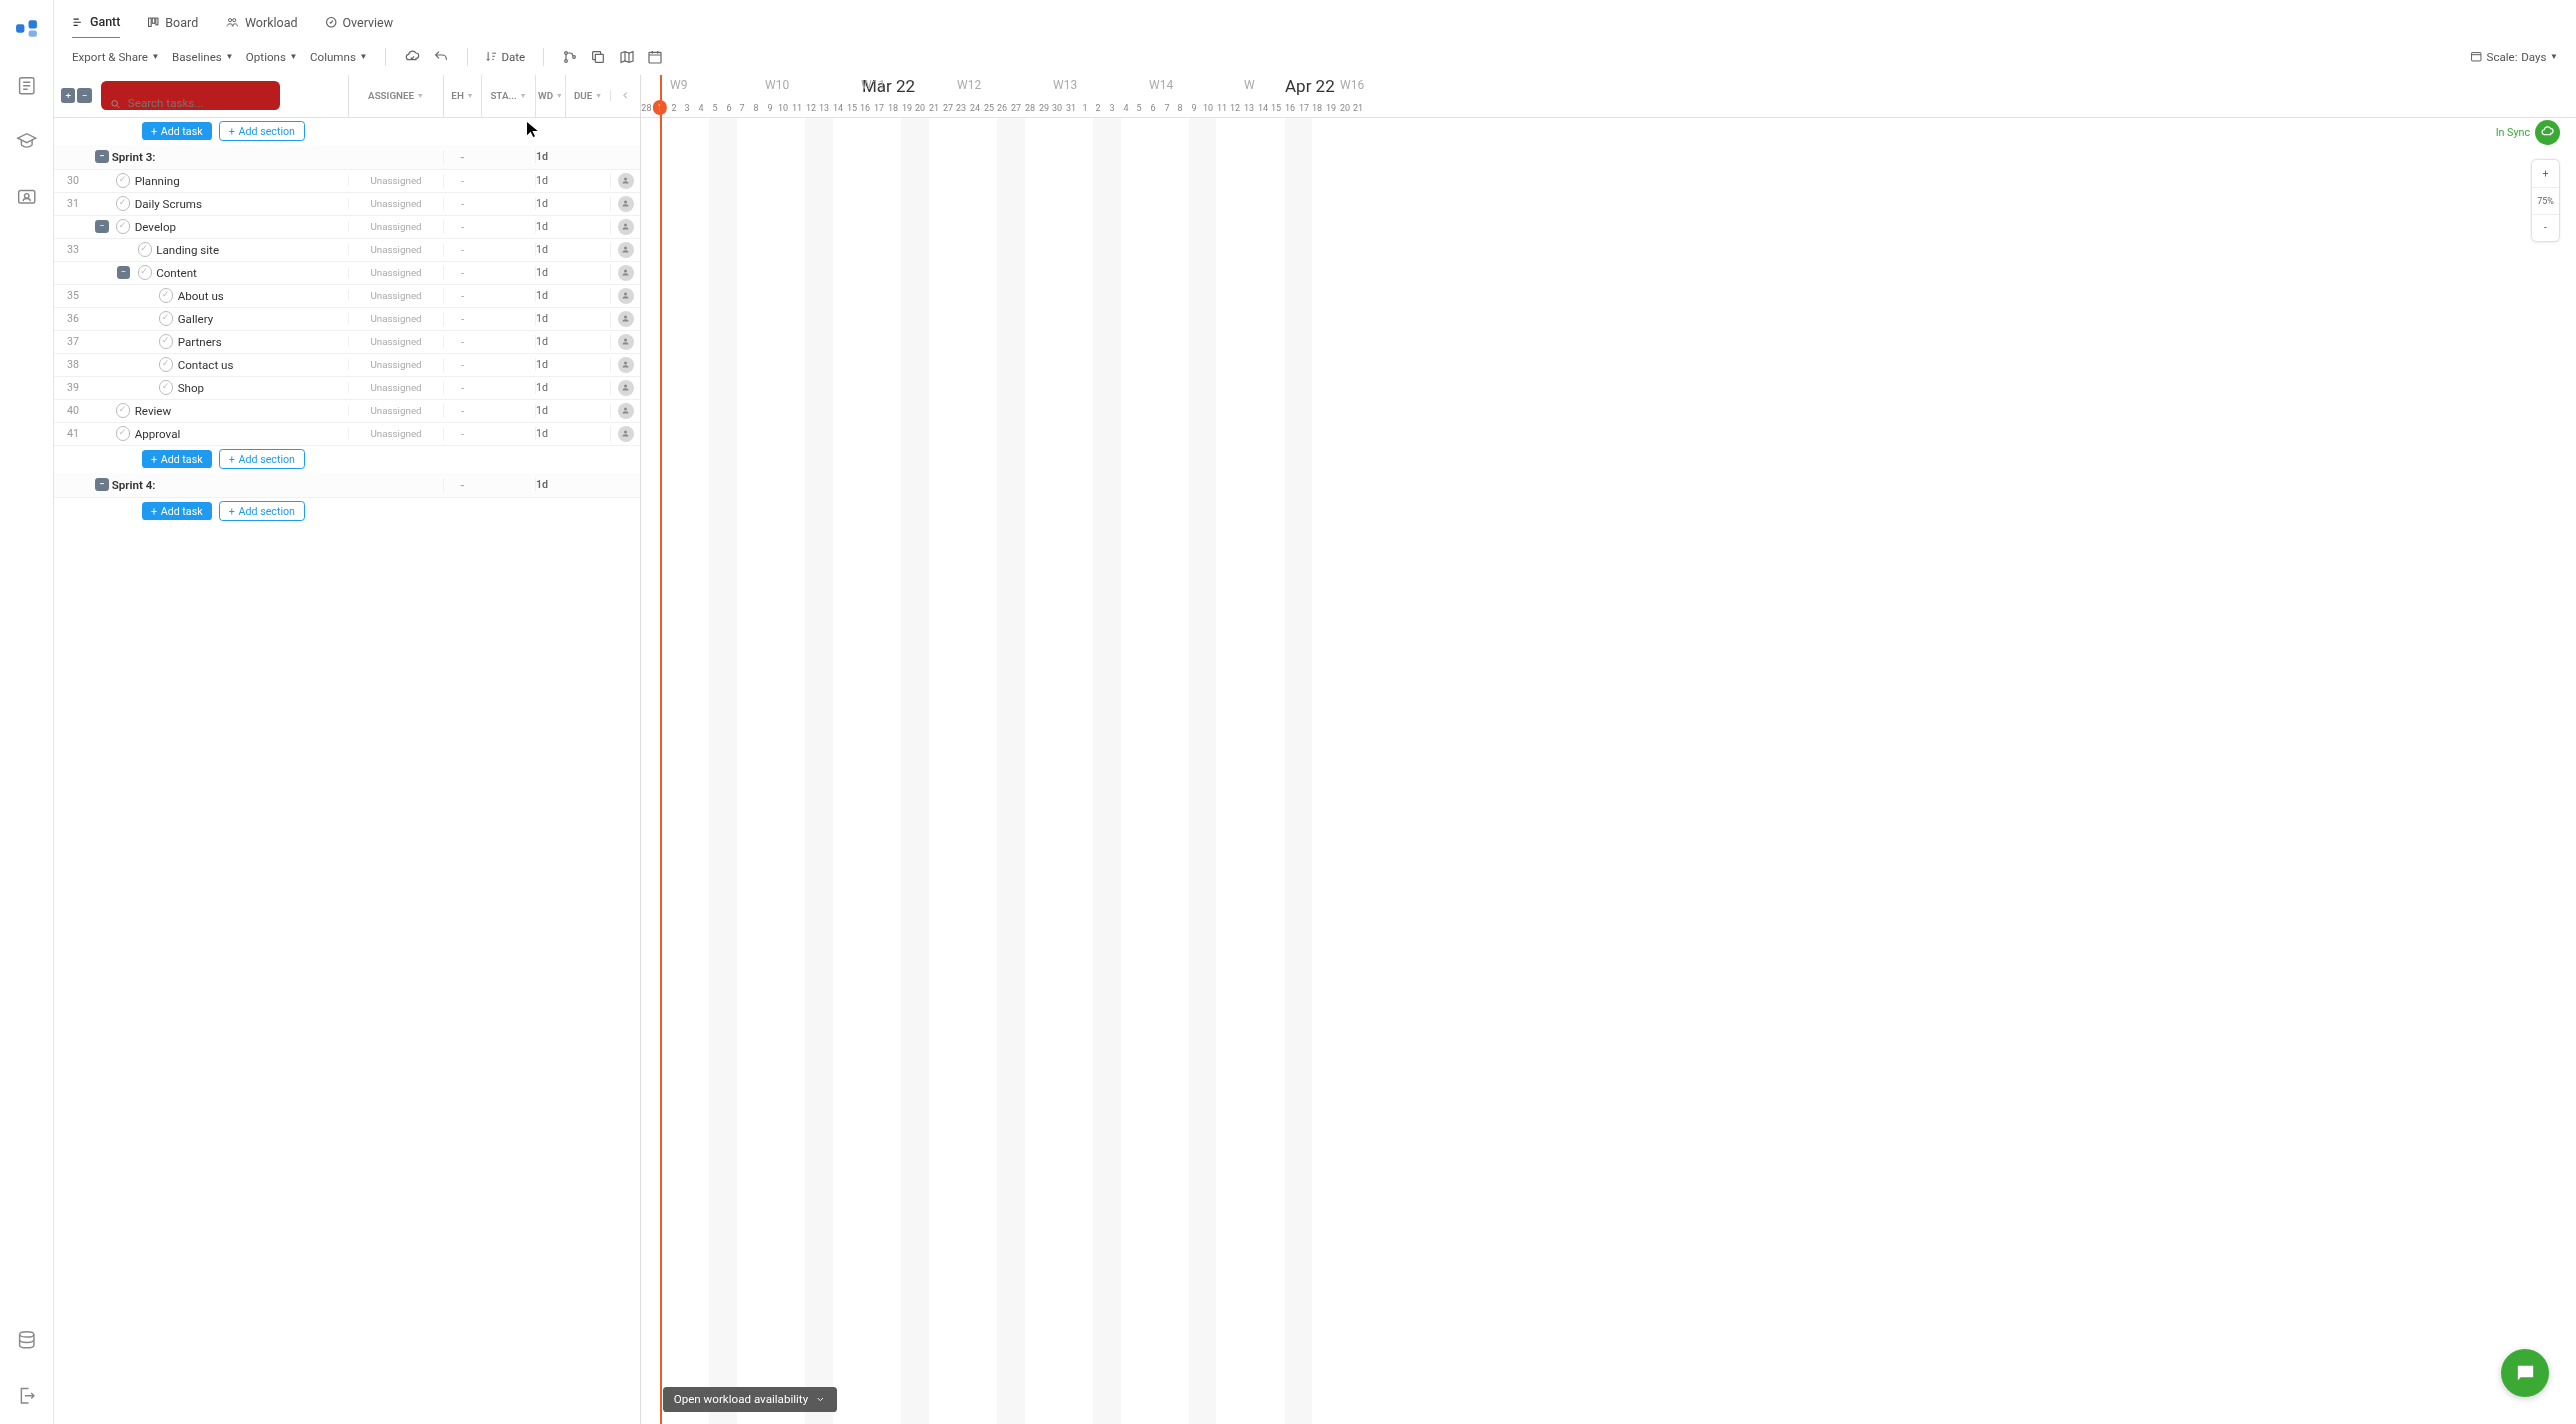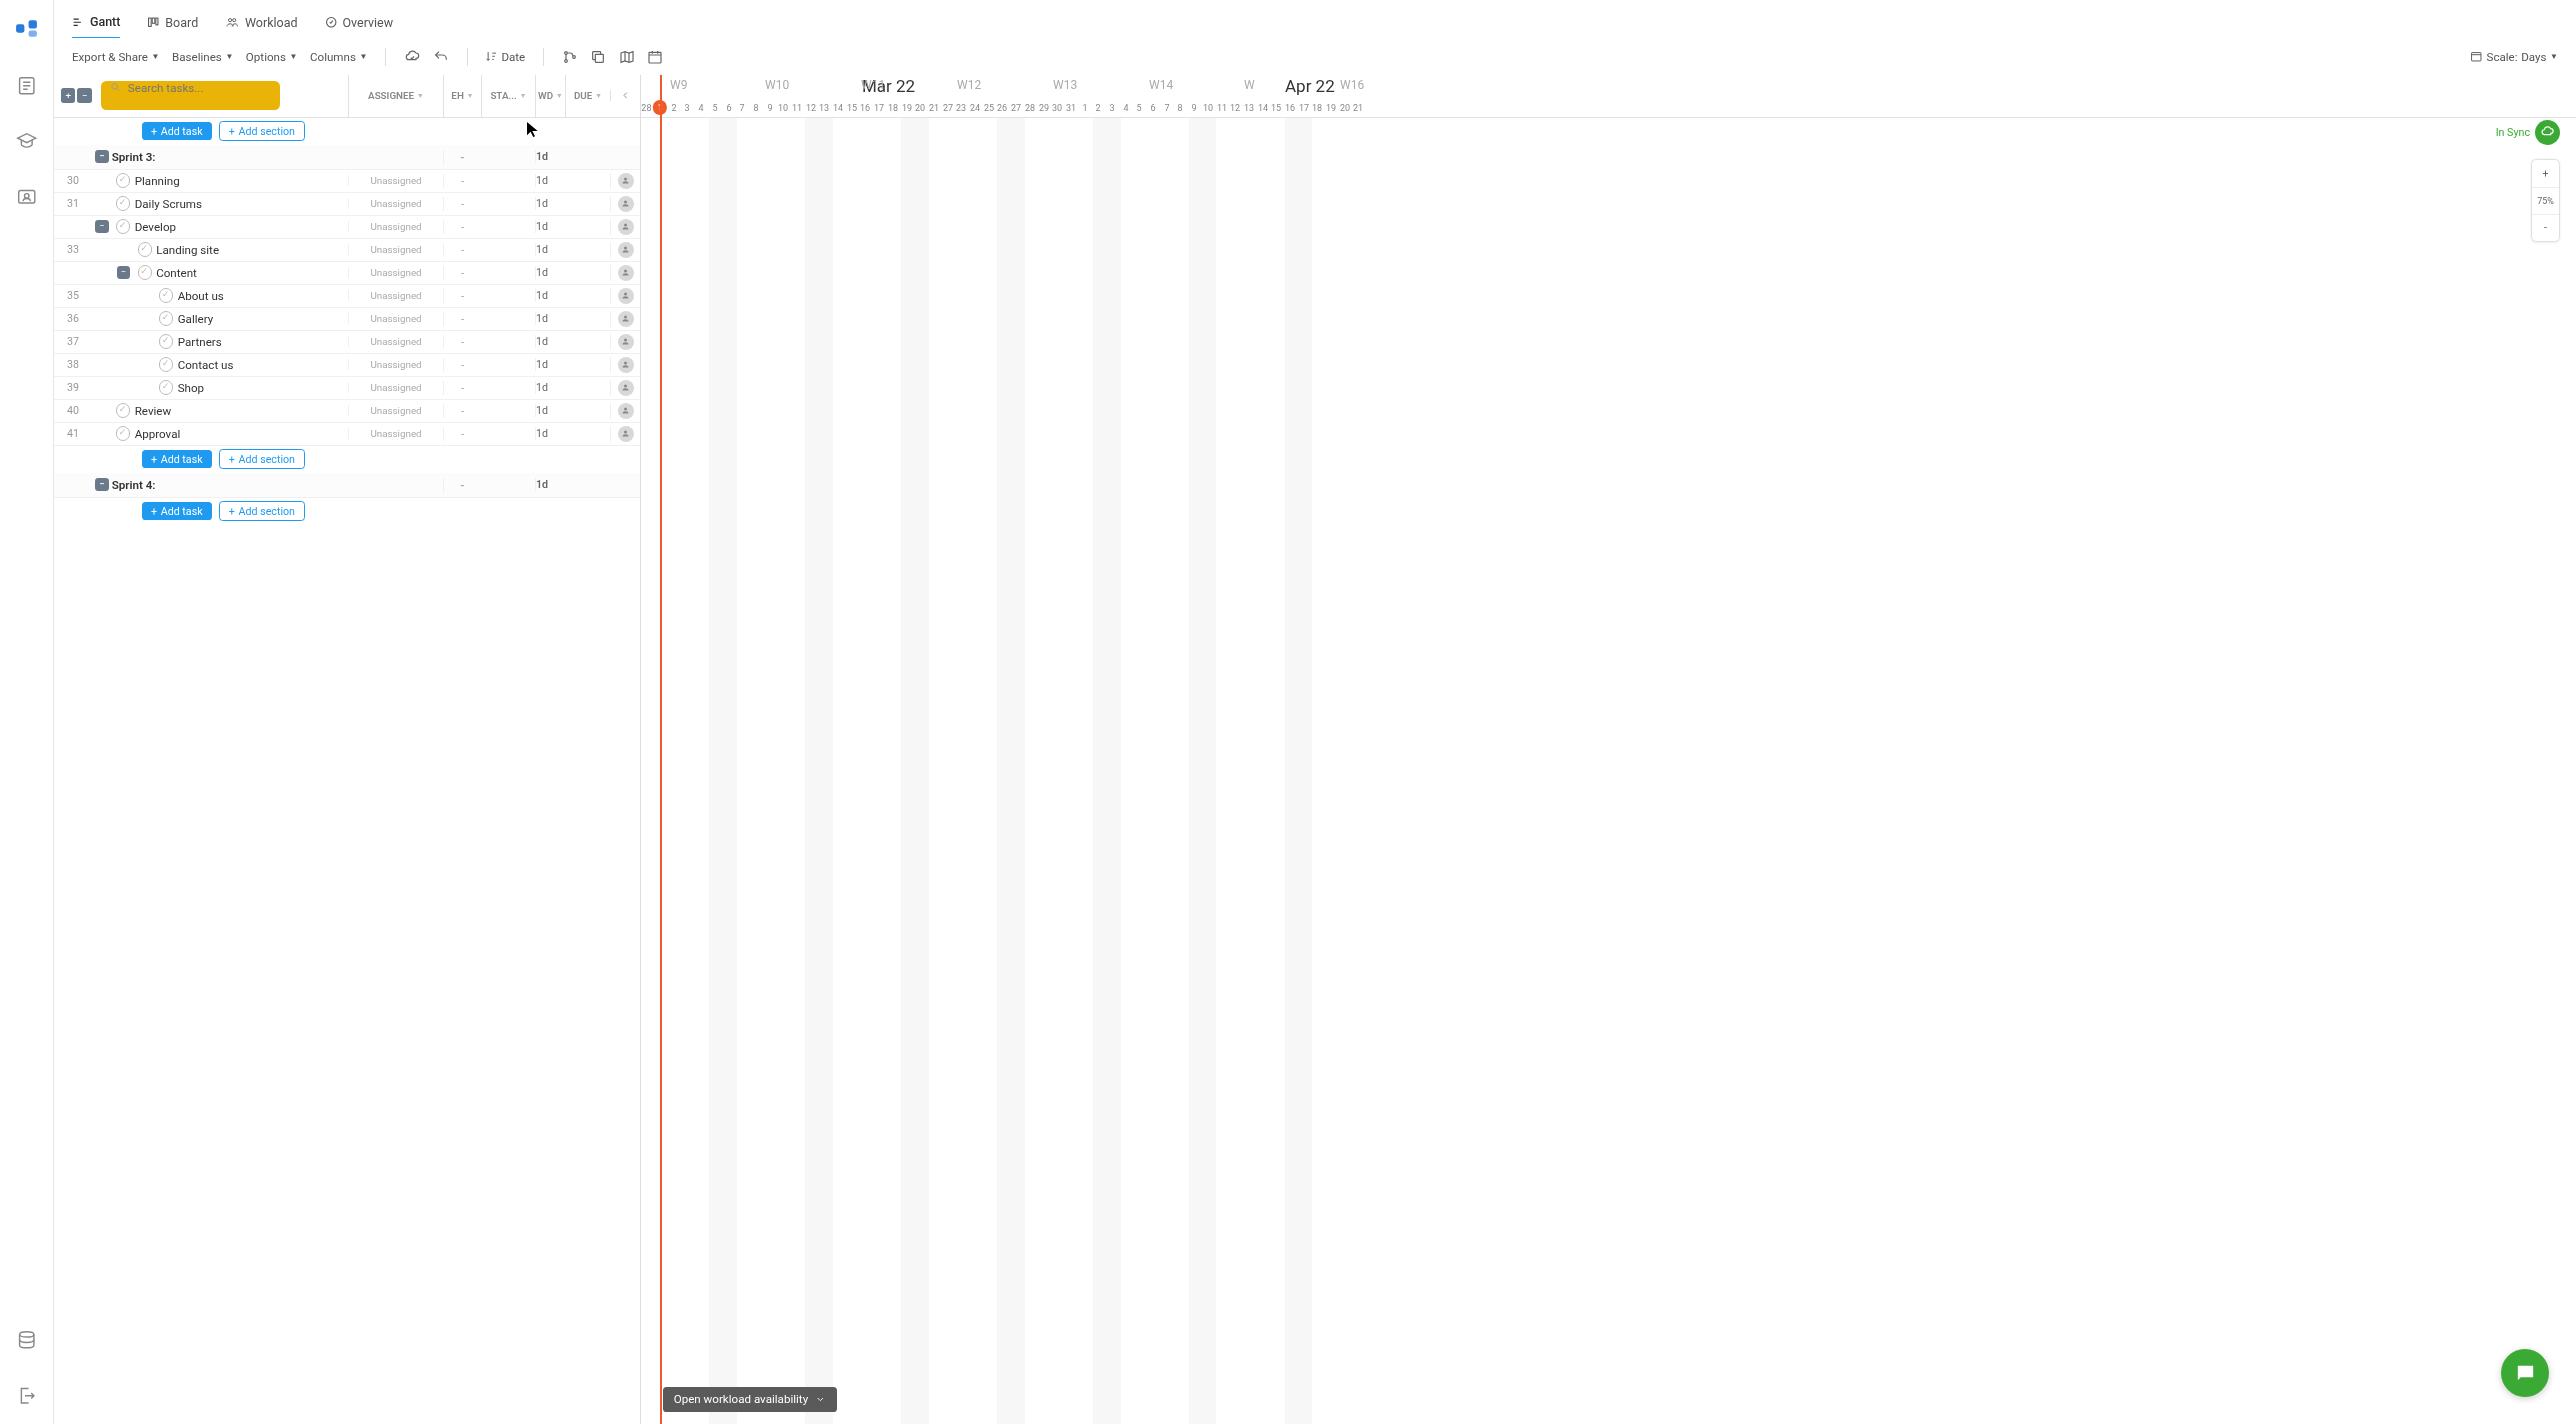--- a/index.html
+++ b/index.html
@@ -41,22 +41,22 @@
 
 .task-panel { width: 587px; border-right: 0.9px solid #ddd; display: flex; flex-direction: column; }
 
 .task-header {
   display: flex; align-items: center; height: 43px; border-bottom: 0.9px solid #e2e2e2;
   background: #fff; font-size: 9.8px; color: #888; font-weight: 600;
 }
 .exp-col { display: flex; gap: 1.8px; margin-left: 7.2px; }
 .exp-btn { width: 14.3px; height: 14.3px; border: none; background: #6b7a8a; color: #fff; border-radius: 2.7px; font-size: 9.8px; line-height: 1; cursor: pointer; }
 .search-box {
-  margin-left: 9px; flex: 0 0 179px; height: 29px; background: #eab308; border-radius: 5.4px;
-  display: flex; align-items: flex-start; padding: 0 9px; gap: 7.2px;
+  margin-left: 9px; flex: 0 0 179px; height: 29px; background: #b91c1c; border-radius: 5.4px;
+  display: flex; align-items: flex-end; padding: 0 9px; gap: 7.2px;
 }
 .search-box input { border: none; background: transparent; outline: none; font-size: 11.6px; width: 100%; }
 .col-h { border-left: 0.9px solid #e2e2e2; display: flex; align-items: center; justify-content: center; gap: 2.7px; height: 100%; }
 .col-assignee { width: 95px; }
 .col-eh { width: 38px; }
 .col-sta { width: 54px; }
 .col-wd { width: 30px; }
 .col-due { width: 45px; }
 .col-arrow { width: 30px; border-left: 0.9px solid #e2e2e2; display:flex; align-items:center; justify-content:center; }
 .sort-caret { font-size: 7.2px; color: #bbb; }

